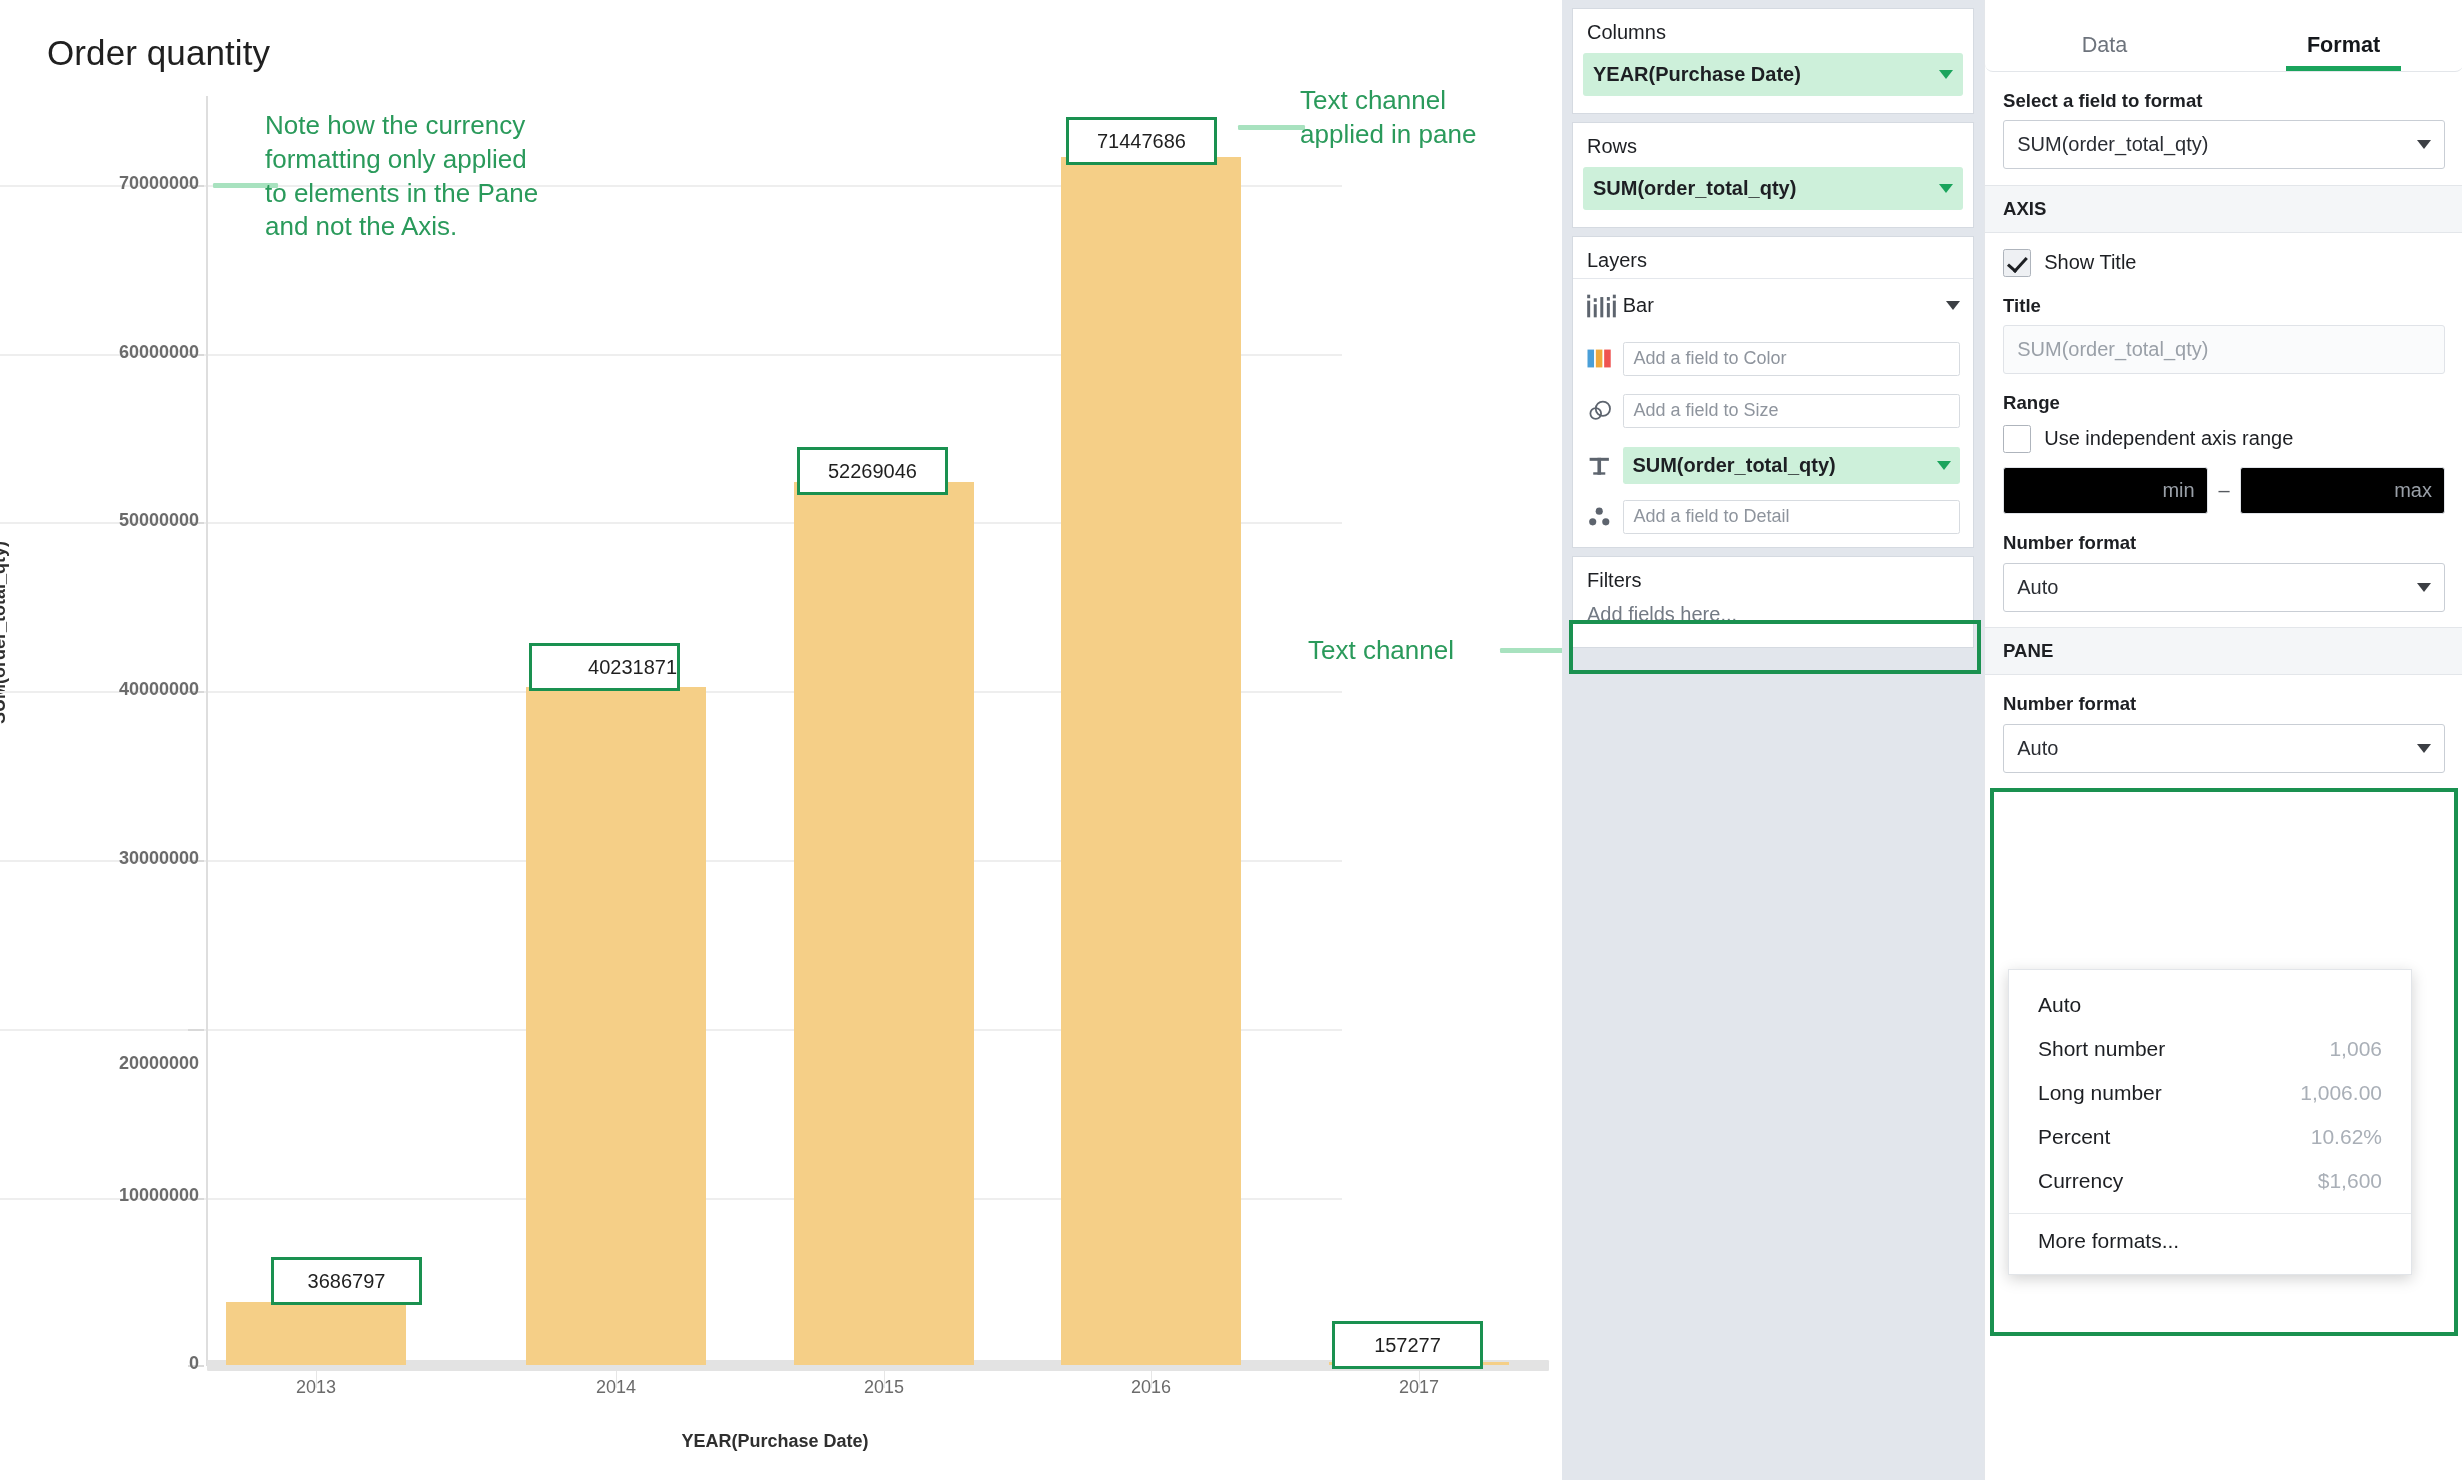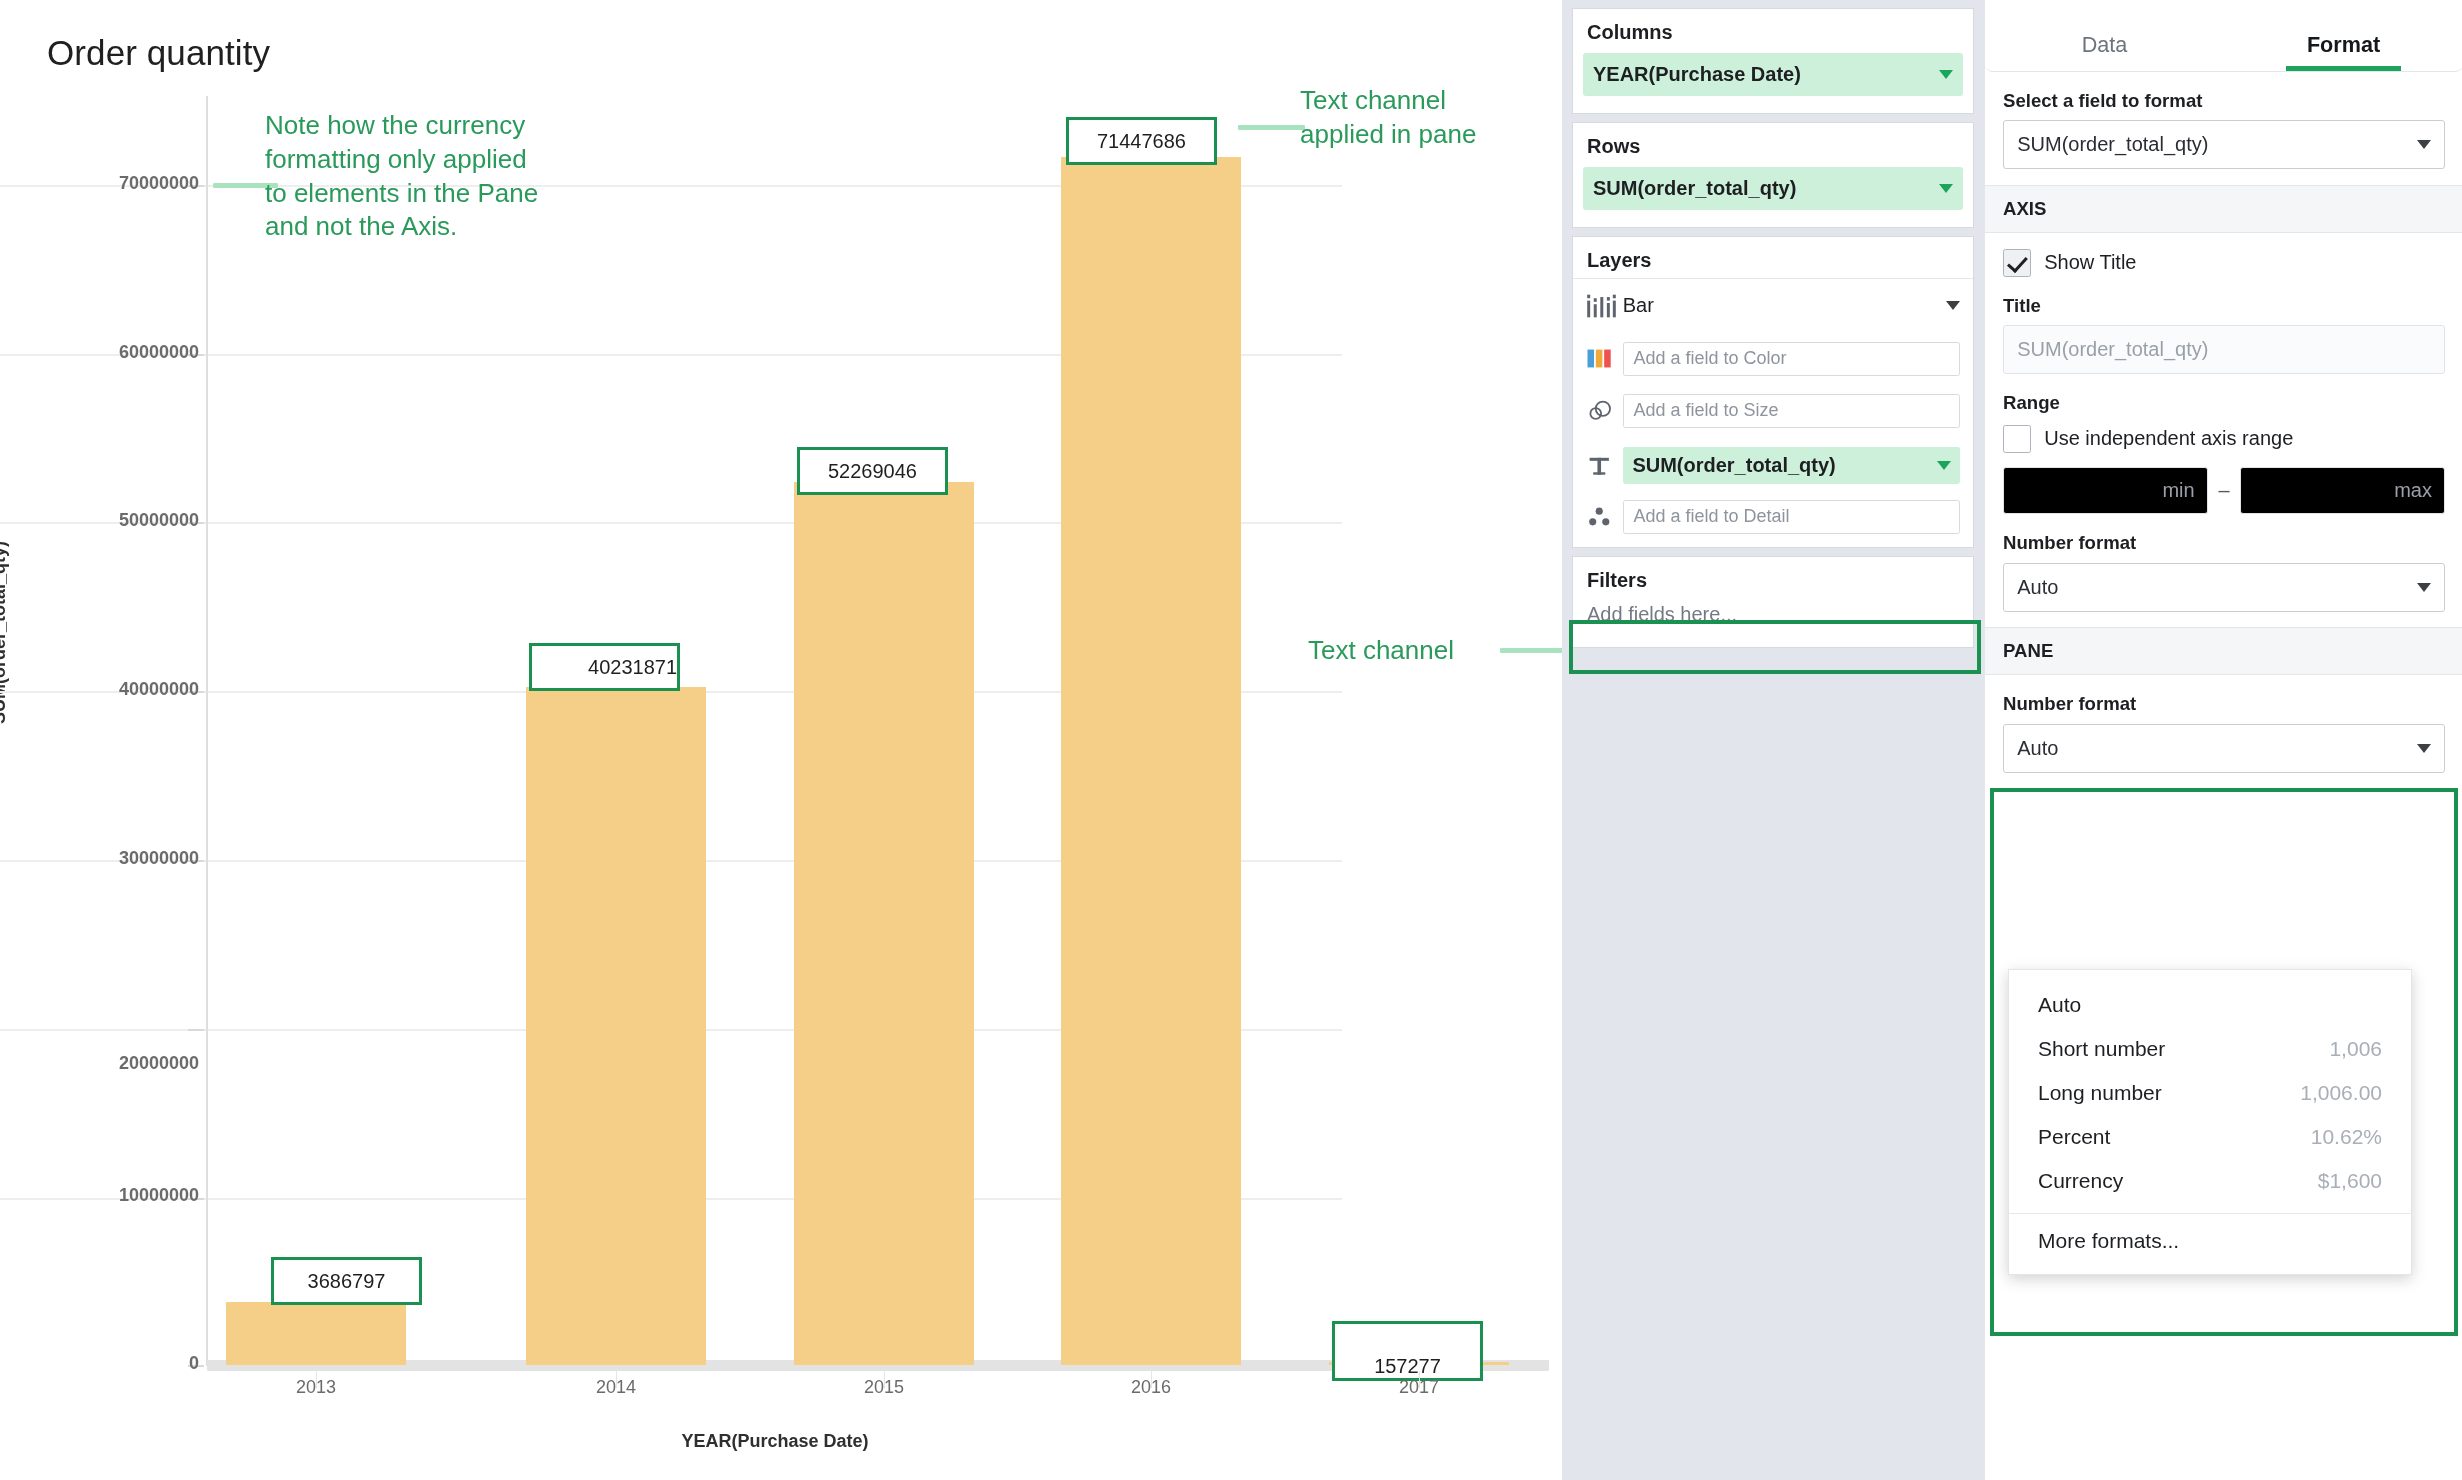--- a/index.html
+++ b/index.html
@@ -76,21 +76,21 @@
   #shelf{
     position:absolute;left:1562px;top:0;width:422px;height:1481px;
     background:#e2e6ec;
     box-sizing:border-box;padding:8.4px 9.6px 0 9.6px;
   }
   .card{
     background:#ffffff;border:0.6px solid #d5dae1;box-sizing:border-box;
     margin-bottom:8.4px;
   }
   .card-title{
-    font-size:20px;font-weight:700;color:#1d1f23;padding:12px 14.4px 6px 14.4px;
+    font-size:20px;font-weight:400;color:#1d1f23;padding:12px 14.4px 6px 14.4px;
   }
   .pill{
     margin:2.4px 10.8px 17px 10.8px;height:43px;
     background:#cdf0da;border-radius:3px;
     display:flex;align-items:center;padding:0 9.6px;box-sizing:border-box;
   }
   .pill-label{
     font-size:20px;color:#1d1f23;font-weight:700;flex:1;
     white-space:nowrap;overflow:hidden;
   }
@@ -248,21 +248,21 @@
   </div>
   <div class="datalabel" style="left:529px;top:643px;width:151px;height:48px;justify-content:flex-end;">
     <span>40231871</span>
   </div>
   <div class="datalabel" style="left:797px;top:447px;width:151px;height:48px;">
     <span>52269046</span>
   </div>
   <div class="datalabel" style="left:1066px;top:117px;width:151px;height:48px;">
     <span>71447686</span>
   </div>
-  <div class="datalabel" style="left:1332px;top:1321px;width:151px;height:60px;align-items:flex-end;">
+  <div class="datalabel" style="left:1332px;top:1321px;width:151px;height:48px;">
     <span>157277</span>
   </div>
 
   <div class="xtick-mark" style="left:316px;"></div>
   <div class="xtick-mark" style="left:616px;"></div>
   <div class="xtick-mark" style="left:884px;"></div>
   <div class="xtick-mark" style="left:1151px;"></div>
   <div class="xtick-mark" style="left:1419px;"></div>
 
   <div class="xtick" style="left:256px;width:120px;">2013</div>

